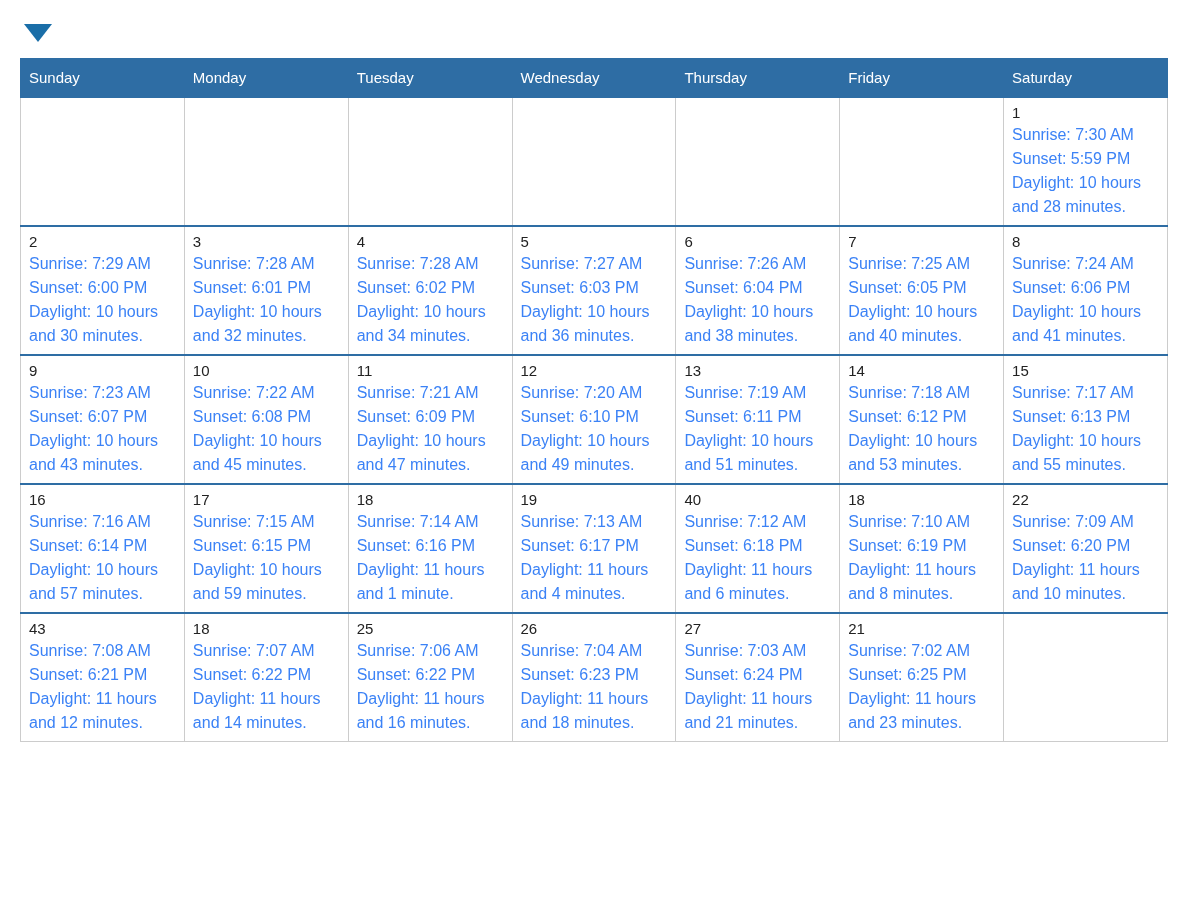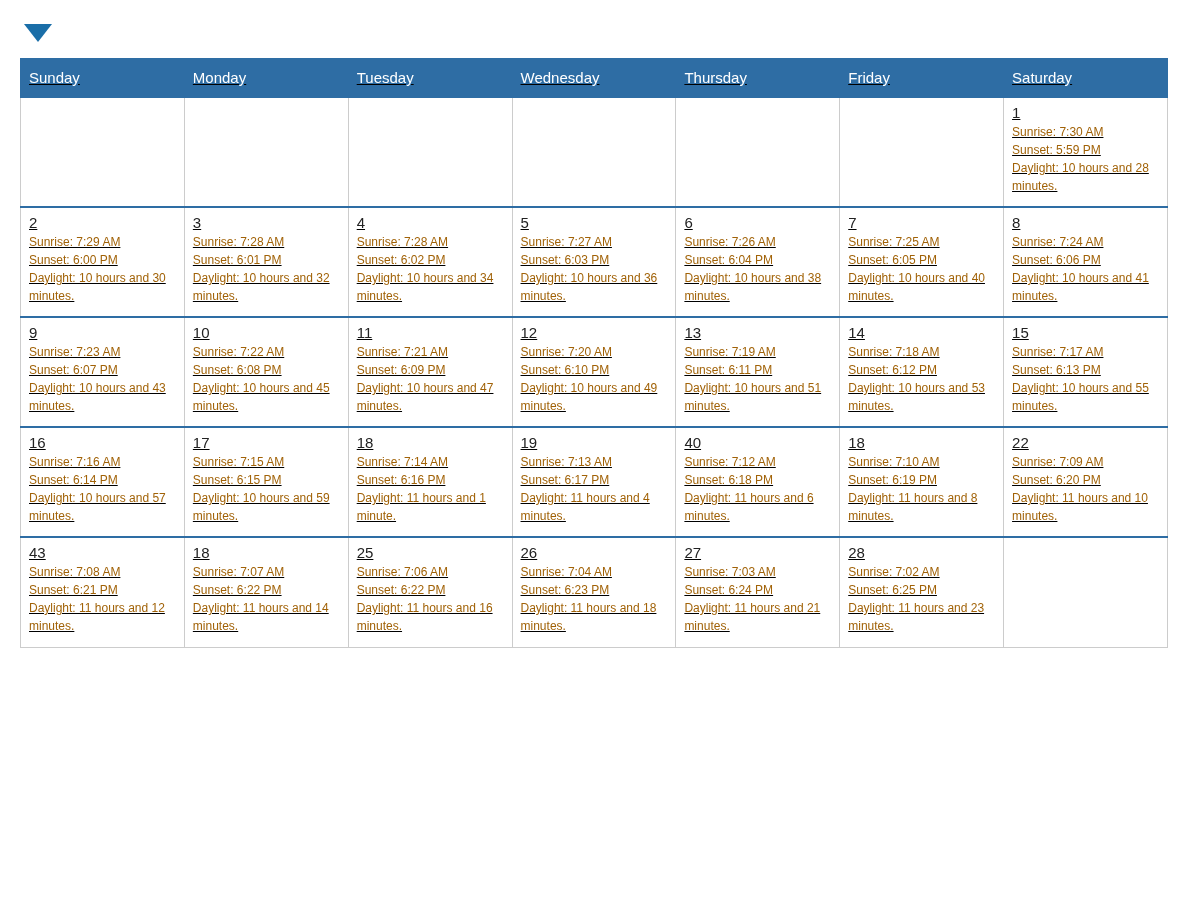--- a/index.html
+++ b/index.html
@@ -52,21 +52,20 @@
       font-weight: normal;
       color: #222;
     }
     .location {
       font-size: 20px;
       color: #444;
     }
     .calendar {
       width: 100%;
       border-collapse: collapse;
-      text-decoration: underline;
     }
     .calendar th {
       background-color: #2e6da4;
       color: white;
       padding: 10px 8px;
       font-size: 15px;
       font-weight: normal;
       text-align: left;
       border: 1px solid #2e6da4;
     }
@@ -85,22 +84,22 @@
     .calendar tbody tr td {
       border-top: 2px solid #2e6da4;
     }
     .day-number {
       font-size: 15px;
       font-weight: normal;
       color: #222;
       margin-bottom: 2px;
     }
     .day-info {
-      font-size: 12px;
-      color: #a16207;
+      font-size: 16px;
+      color: #3b82f6;
       line-height: 1.5;
     }
     .empty-cell {
       background: #fff;
     }
   </style>
 </head>
 <body>
 
 <div class="header">
@@ -247,19 +246,19 @@
         </td>
         <td>
           <div class="day-number">26</div>
           <div class="day-info">Sunrise: 7:04 AM<br>Sunset: 6:23 PM<br>Daylight: 11 hours and 18 minutes.</div>
         </td>
         <td>
           <div class="day-number">27</div>
           <div class="day-info">Sunrise: 7:03 AM<br>Sunset: 6:24 PM<br>Daylight: 11 hours and 21 minutes.</div>
         </td>
         <td>
-          <div class="day-number">28</div>
+          <div class="day-number">21</div>
           <div class="day-info">Sunrise: 7:02 AM<br>Sunset: 6:25 PM<br>Daylight: 11 hours and 23 minutes.</div>
         </td>
         <td class="empty-cell"></td>
       </tr>
     </tbody>
 </table>
 
 </body></html>

